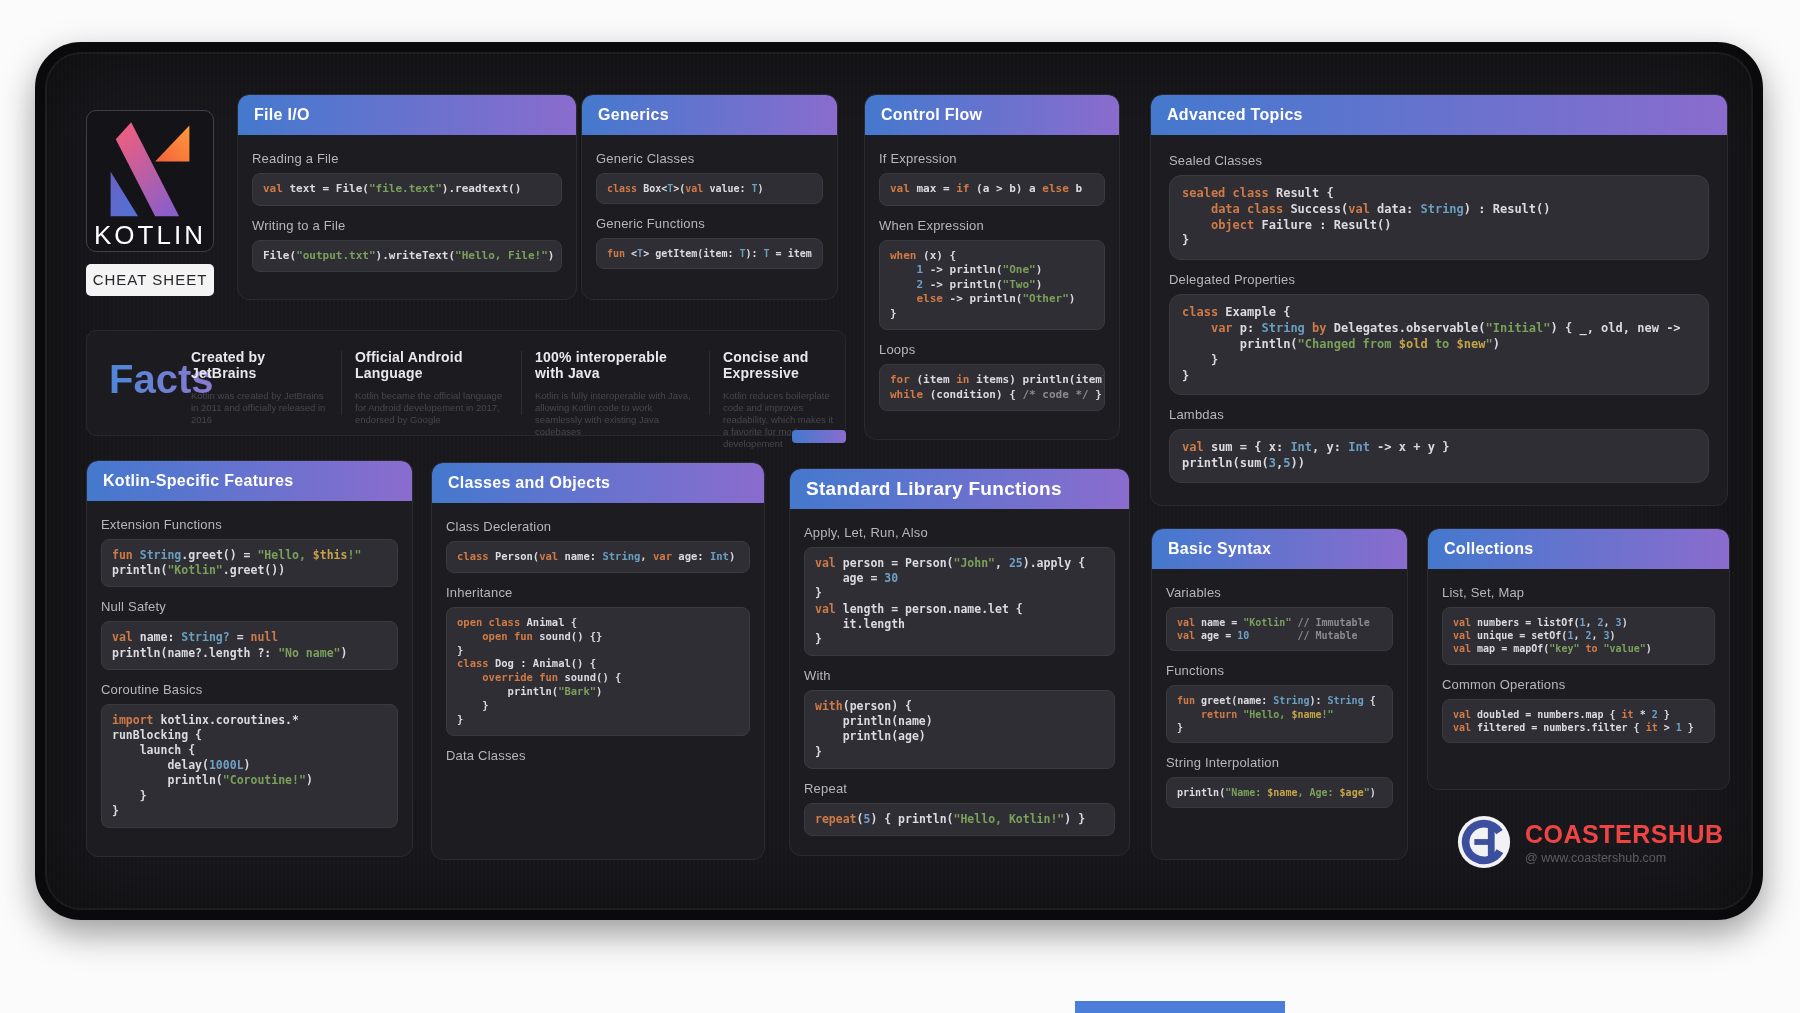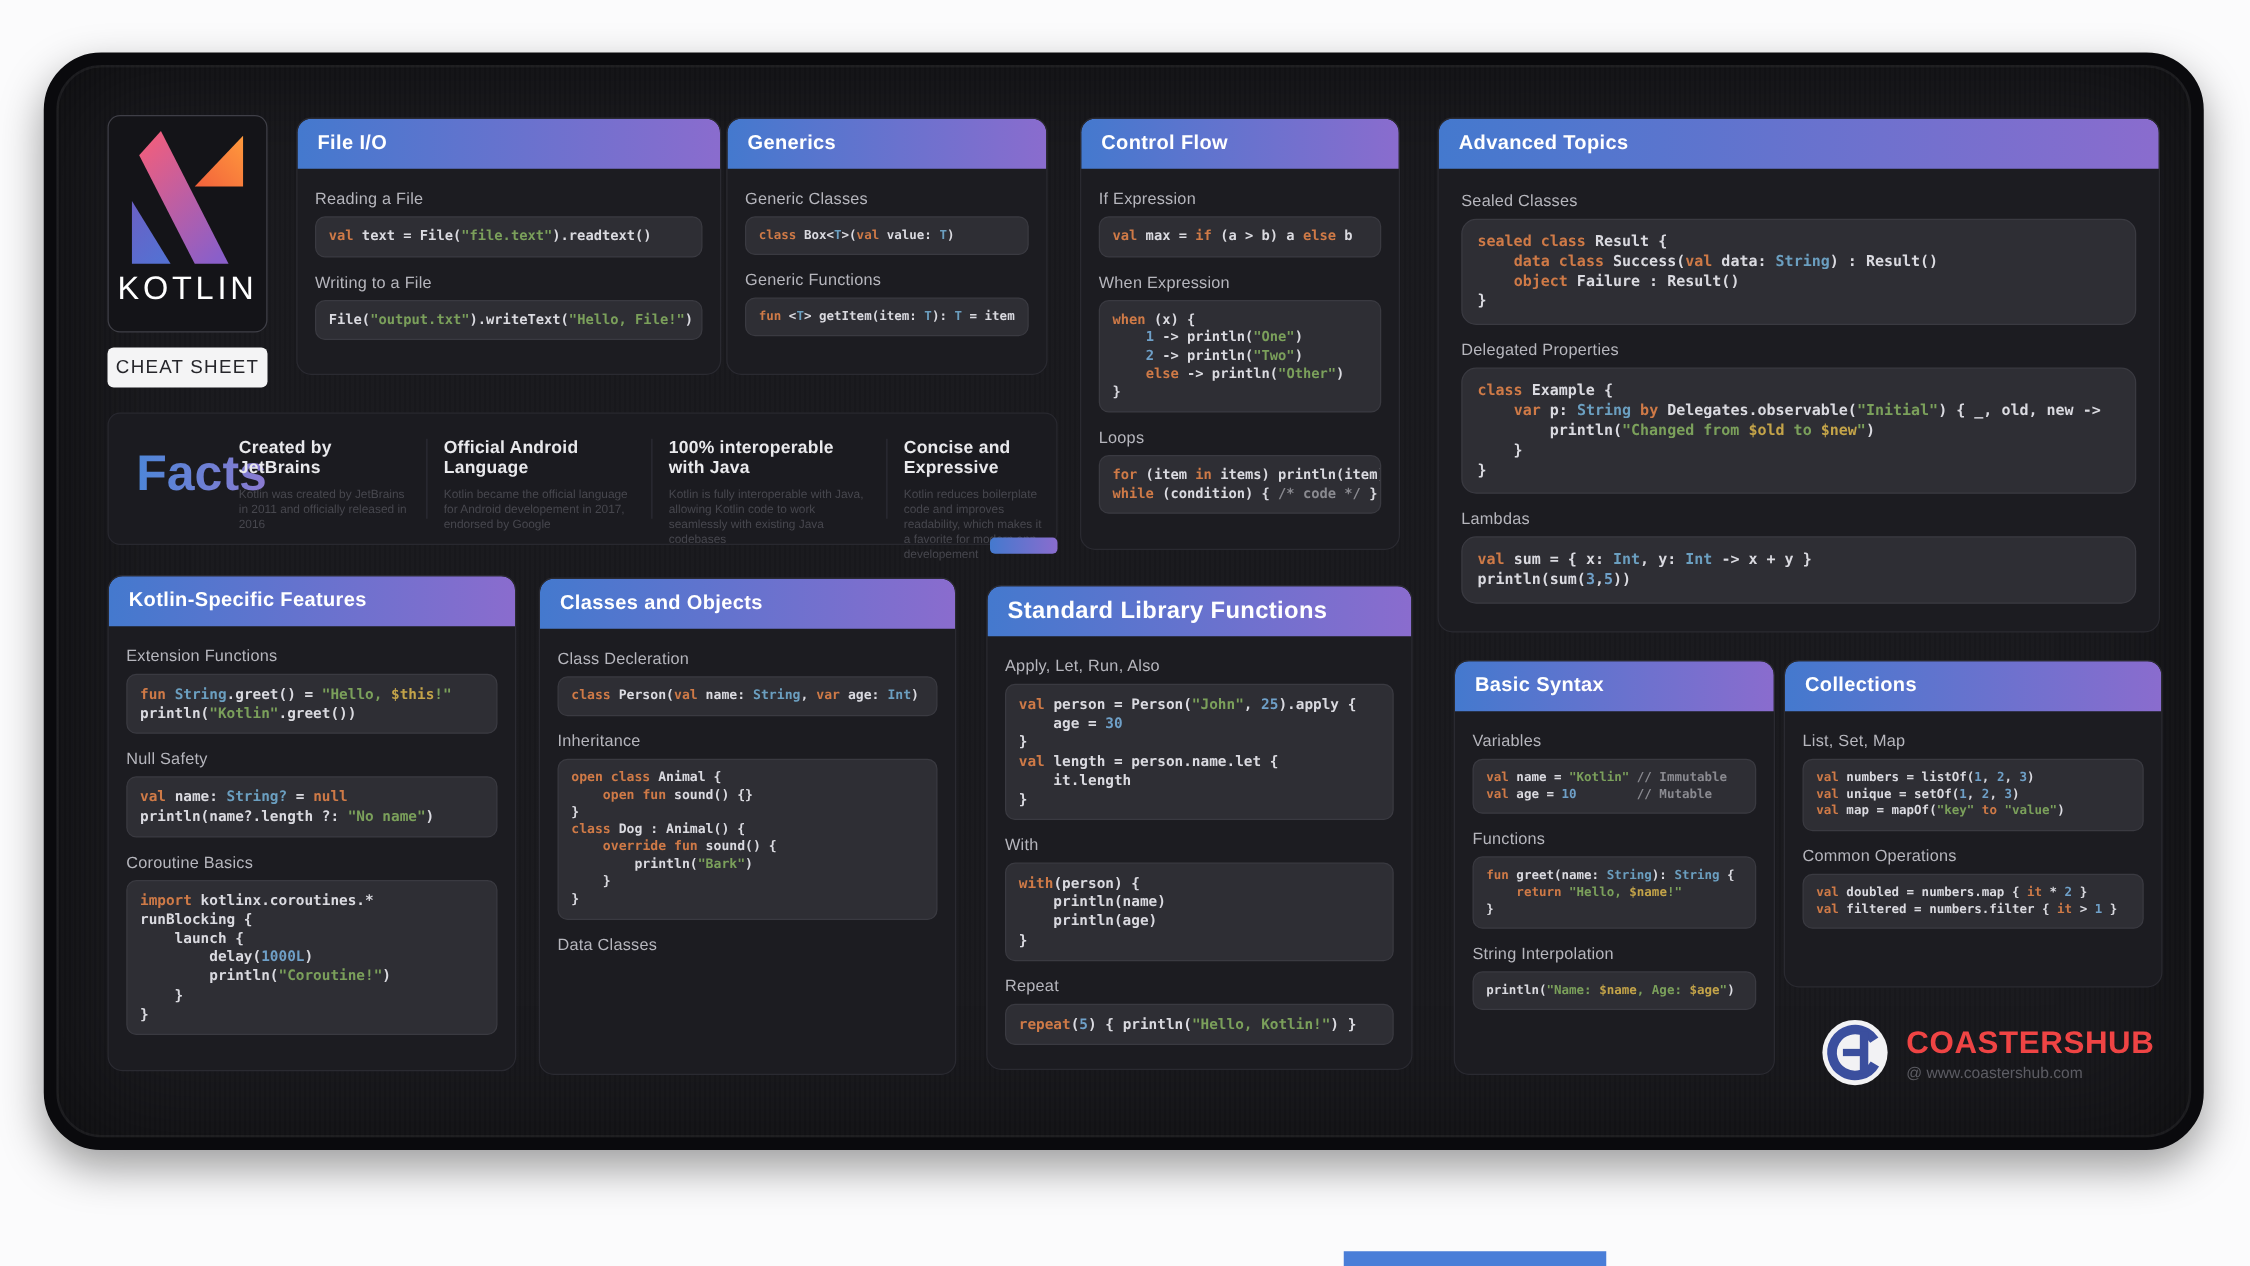--- a/index.html
+++ b/index.html
@@ -36,22 +36,22 @@
   
   .tok-k{color:#cf7a47;}
   .tok-p{color:#dadae0;}
   .tok-s{color:#7ba05b;}
   .tok-t{color:#6b9fc0;}
   .tok-n{color:#6fa0c8;}
   .tok-c{color:#8a8a90;}
   .tok-i{color:#c4a449;}
   
   #logo-block{position:absolute;left:86px;top:92px;width:128px;z-index:2;}
-  #k-card{box-sizing:border-box;width:128px;height:174px;border:1px solid #3f3f47;border-radius:10px;
-    background:#141418;display:flex;flex-direction:column;align-items:center;padding-top:6px;}
+  #k-card{box-sizing:border-box;width:128px;height:142px;border:1px solid #3f3f47;border-radius:10px;
+    background:#141418;display:flex;flex-direction:column;align-items:center;padding-top:6px;margin-top:18px;}
   #logo-word{margin-top:2px;color:#fff;font-size:26px;font-weight:500;letter-spacing:3px;}
   #logo-badge{margin-top:12px;height:32px;line-height:32px;background:#f4f4f5;border-radius:5px;
     text-align:center;font-size:15px;font-weight:normal;color:#26262b;letter-spacing:1px;}
   
   #facts{position:absolute;left:86px;top:330px;width:760px;height:106px;box-sizing:border-box;
     background:#1b1b20;border:1px solid #28282f;border-radius:10px;z-index:2;}
   #facts-title{position:absolute;left:22px;top:26px;font-size:40px;font-weight:bold;
     background:linear-gradient(90deg,#4d86d8,#8b7ad0);-webkit-background-clip:text;background-clip:text;color:transparent;}
   .fact-col{position:absolute;top:18px;}
   .fact-title{font-size:14px;font-weight:bold;color:#e9e9ec;letter-spacing:.2px;}
@@ -231,21 +231,21 @@
         <div class="sec-label">With</div>
         <pre class="code-box"><span class="tok-k">with</span><span class="tok-p">(person) {</span>
 <span class="tok-p">    println(name)</span>
 <span class="tok-p">    println(age)</span>
 <span class="tok-p">}</span></pre>
         <div class="sec-label">Repeat</div>
         <pre class="code-box"><span class="tok-k">repeat</span><span class="tok-p">(</span><span class="tok-n">5</span><span class="tok-p">) { println(</span><span class="tok-s">"Hello, Kotlin!"</span><span class="tok-p">) }</span></pre>
       </div>
   </div>
 
-  <div class="card" id="card-basic" style="left:1151px;top:528px;width:257px;height:332px;margin-left:12px;">
+  <div class="card" id="card-basic" style="left:1151px;top:528px;width:257px;height:332px;">
     <div class="card-header">Basic Syntax</div>
     <div class="card-body">
         <div class="sec-label">Variables</div>
         <pre class="code-box"><span class="tok-k">val</span><span class="tok-p"> name = </span><span class="tok-s">"Kotlin"</span><span class="tok-p"> </span><span class="tok-c">// Immutable</span>
 <span class="tok-k">val</span><span class="tok-p"> age = </span><span class="tok-n">10</span><span class="tok-p">        </span><span class="tok-c">// Mutable</span></pre>
         <div class="sec-label">Functions</div>
         <pre class="code-box"><span class="tok-k">fun</span><span class="tok-p"> greet(name: </span><span class="tok-t">String</span><span class="tok-p">): </span><span class="tok-t">String</span><span class="tok-p"> {</span>
 <span class="tok-p">    </span><span class="tok-k">return</span><span class="tok-p"> </span><span class="tok-s">"Hello, </span><span class="tok-i">$name</span><span class="tok-s">!"</span>
 <span class="tok-p">}</span></pre>
         <div class="sec-label">String Interpolation</div>

